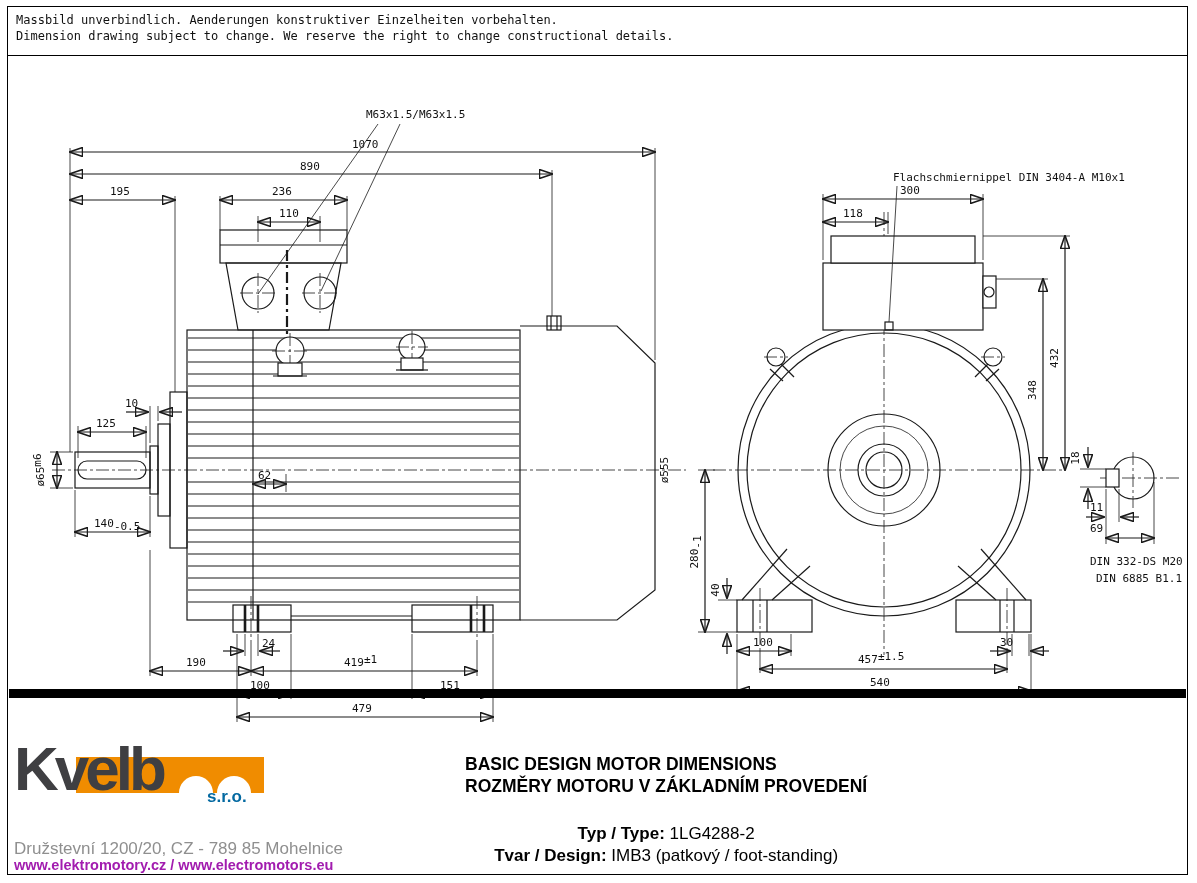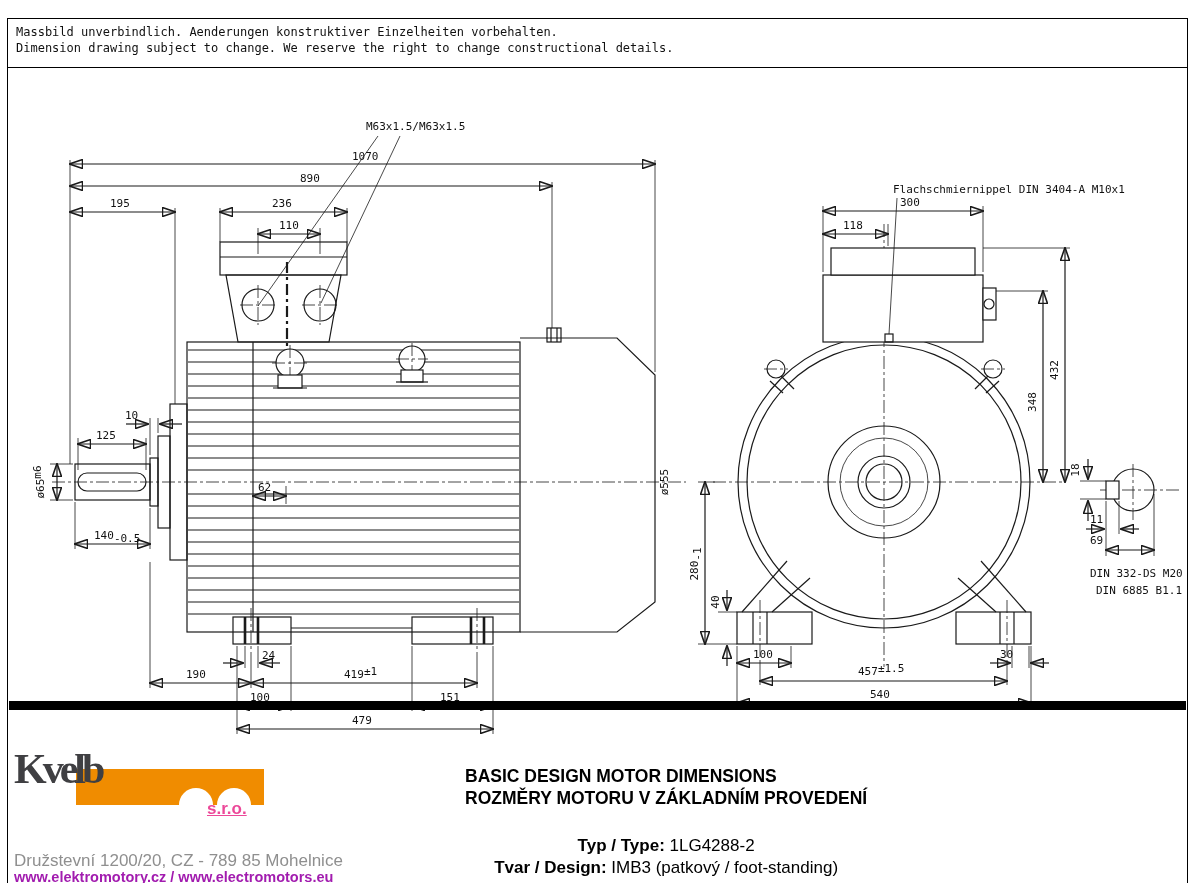--- a/index.html
+++ b/index.html
@@ -1,39 +1,39 @@
 <!DOCTYPE html>
 <html><head>
 <meta charset="utf-8">
 <style>
   html,body{margin:0;padding:0;background:#fff;width:1197px;height:883px;overflow:hidden;
     font-family:"Liberation Sans",sans-serif;}
   .abs{position:absolute;}
-  #stage{position:relative;width:1197px;height:705px;background:#fff;margin-top:12px;}
+  #stage{position:relative;width:1197px;height:705px;background:#fff;}
   .sheet-border{left:7px;top:6px;width:1181px;height:869px;border:1.5px solid #000;box-sizing:border-box;}
   .disclaimer{left:7px;top:6px;width:1181px;height:50px;border:1.5px solid #000;box-sizing:border-box;
     padding:5px 8px;font:12px "DejaVu Sans Mono",monospace;color:#111;line-height:16px;}
   .bottom-bar{left:9px;bottom:7px;width:1177px;height:9px;background:#000;}
   svg{position:absolute;left:0;top:0;}
   svg line,svg path,svg rect,svg circle{stroke:#1a1a1a;fill:none;stroke-width:1.2px;}
   svg .thin{stroke-width:0.8px;}
   svg .dim{stroke-width:0.9px;}
   svg .cl{stroke-width:0.8px;stroke-dasharray:13 3 3 3;}
   svg .clh{stroke-width:2.2px;stroke-dasharray:11 4 3 4;}
   svg .heavy{stroke-width:2.6px;}
   svg .wfill{fill:#fff;}
   svg text{fill:#111;stroke:none;font:11px "DejaVu Sans Mono",monospace;}
   
   .logo{left:14px;top:747px;width:320px;height:74px;}
   .logo-band{position:absolute;left:62px;top:10px;width:188px;height:36px;background:#F08C00;}
   .logo-arch{position:absolute;width:34px;height:34px;border-radius:50%;background:#fff;top:29px;}
   .arch1{left:165px;} .arch2{left:203px;}
-  .logo-brand{position:absolute;left:0;top:-14px;font-weight:bold;font-size:42px;letter-spacing:-4px;
-    color:#3F3F42;font-family:Liberation Serif, serif;}
-  .logo-suffix{position:absolute;left:193px;top:40px;font-weight:bold;font-size:17px;color:#ec4899;text-decoration:underline;}
+  .logo-brand{position:absolute;left:0;top:-14px;font-weight:bold;font-size:62px;letter-spacing:-4px;
+    color:#3F3F42;font-family:Liberation Sans, sans-serif;}
+  .logo-suffix{position:absolute;left:193px;top:40px;font-weight:bold;font-size:17px;color:#0369a1;}
   .partner{left:14px;top:821px;font-weight:bold;font-size:15px;color:#000;}
   .address{left:14px;top:839px;font-size:17px;color:#8f8f8f;}
   .websites{left:14px;top:857px;font-weight:bold;font-size:14.5px;color:#a21caf;}
   .titleblock{left:465px;top:753px;color:#000;}
   .titleblock .t{font-weight:bold;font-size:17.5px;line-height:22px;}
   .typeline{margin-top:26px;font-size:17px;line-height:22px;text-align:center;}
   .typeline b{font-weight:bold;}
 </style>
 </head>
 <body>

